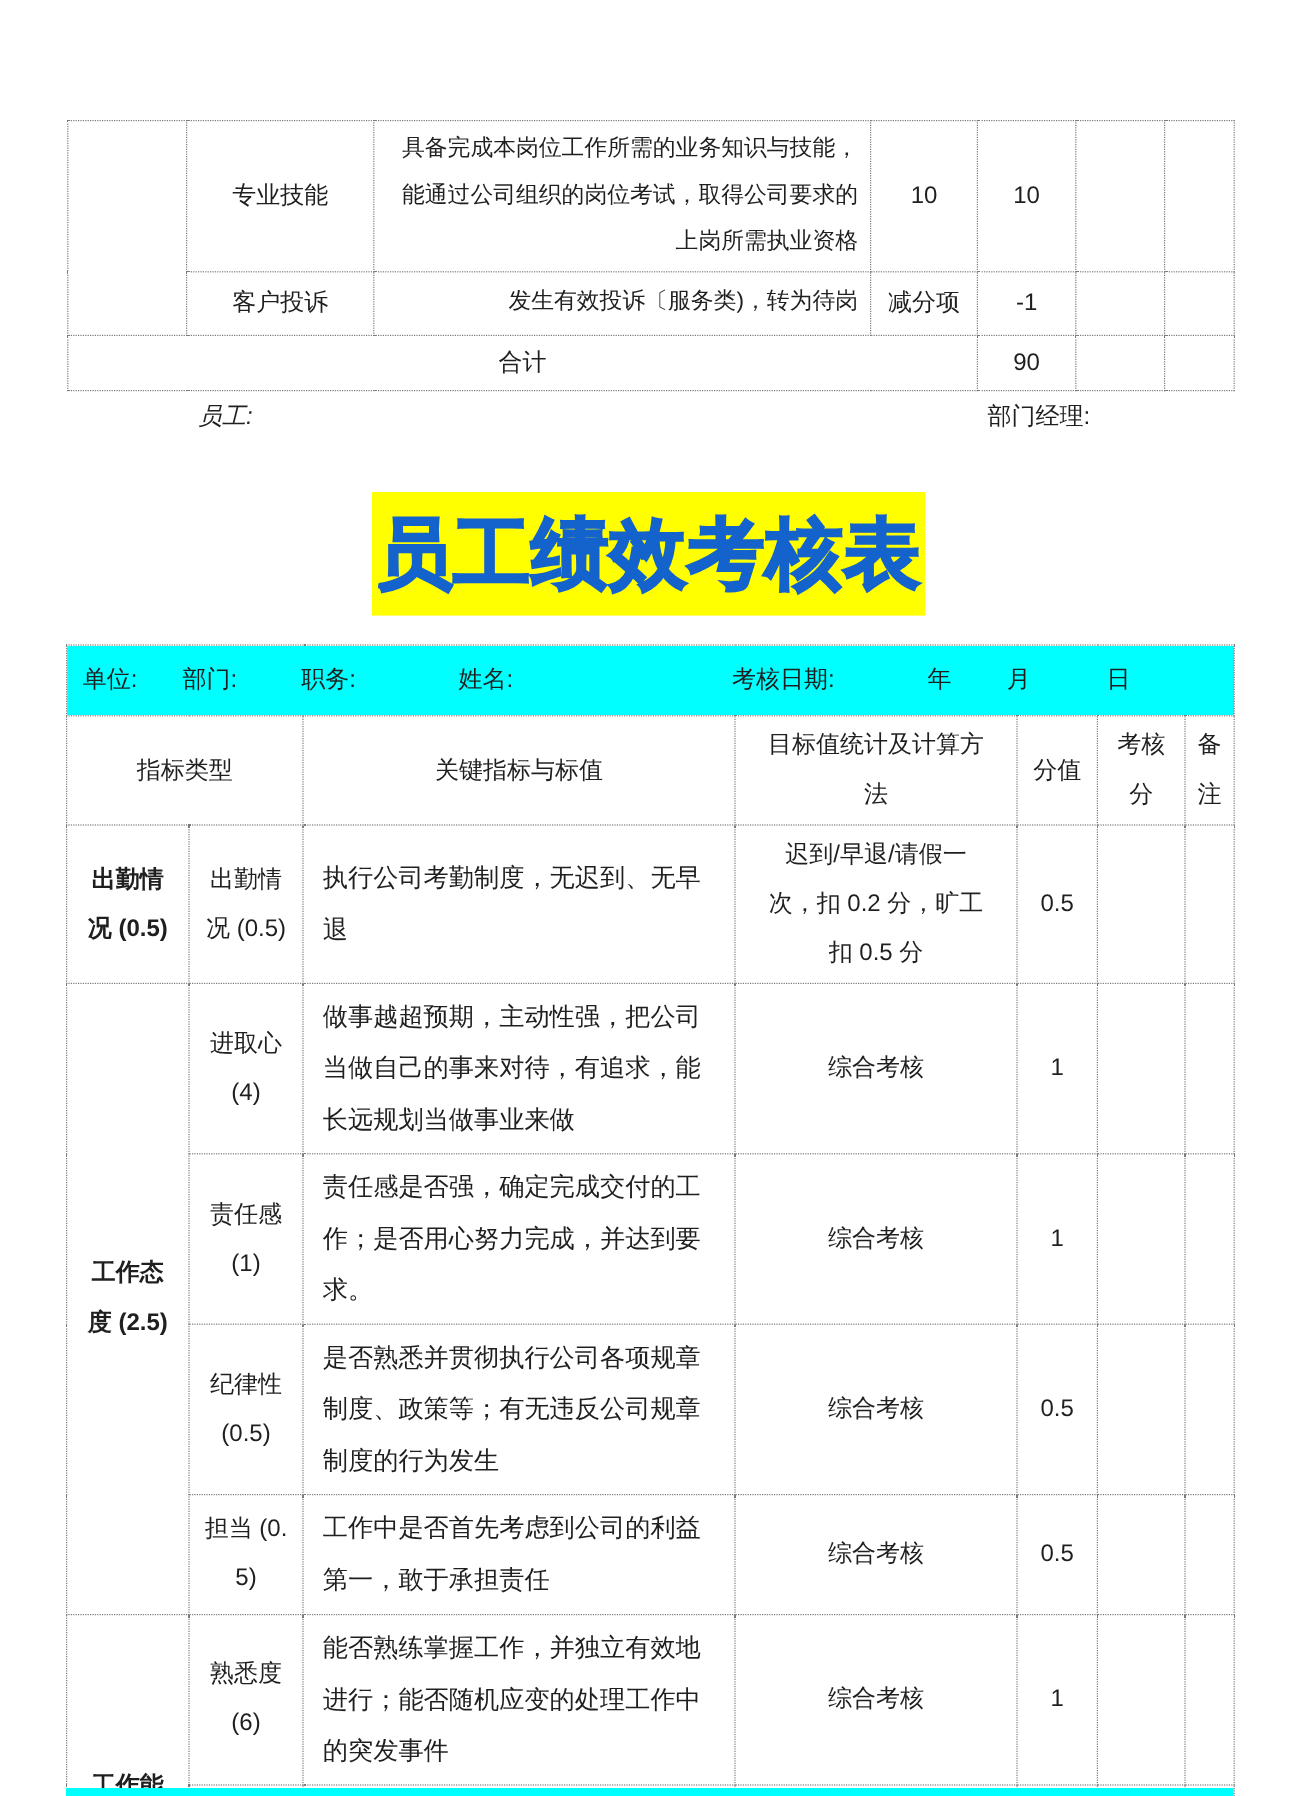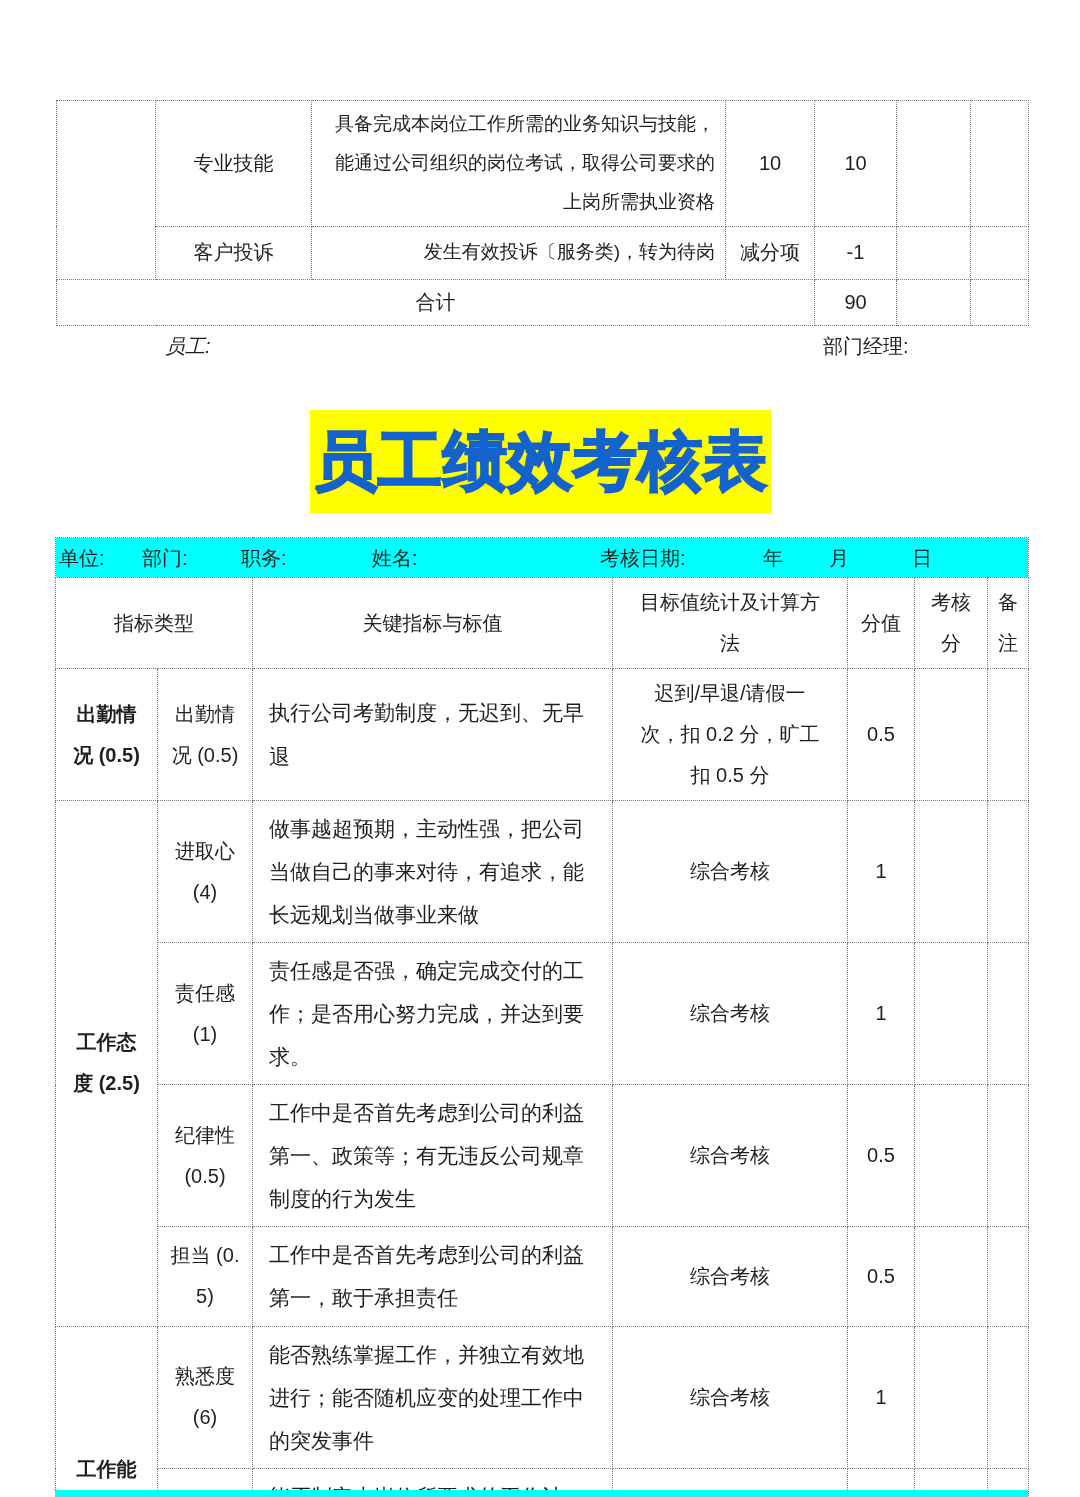--- a/index.html
+++ b/index.html
@@ -15,21 +15,21 @@
   .sig{position:absolute;top:333px;font-size:20px;}
   .sig-emp{left:165px;font-style:italic;}
   .sig-mgr{left:823px;}
   
   .title-band{position:absolute;left:310px;top:410px;width:461px;height:103px;
       display:flex;align-items:center;justify-content:center;}
   .title-text{font-size:64px;font-weight:bold;letter-spacing:1px;
       -webkit-text-stroke:2.2px currentColor;white-space:nowrap;font-family:Liberation Serif, serif;}
   
   .main-table{position:absolute;left:55px;top:537px;width:973px;}
-  .info-cell{padding:0;}
+  .info-cell{padding:10px;}
   .info-inner{position:relative;width:100%;height:38px;}
   .info-inner span{position:absolute;top:50%;transform:translateY(-50%);
       font-size:20px;white-space:nowrap;}
   .c-group{font-weight:bold;padding:0 12px;}
   .c-item{padding:0 8px;}
   .c-desc{text-align:left;padding:6px 16px;font-size:21px;}
   .c-method{padding:4px 24px;}
   .c-note-h{padding:0 8px;}
   .c-assess-h{padding:0 9px;}
   .bottom-strip{position:absolute;left:55px;top:1490px;width:973px;height:7px;}
@@ -141,21 +141,21 @@
     <tr style="height:115px">
       <td class="c-item">责任感 (1)</td>
       <td class="c-desc">责任感是否强，确定完成交付的工作；是否用心努力完成，并达到要求。</td>
       <td class="c-method">综合考核</td>
       <td>1</td>
       <td></td>
       <td></td>
     </tr>
     <tr style="height:105px">
       <td class="c-item">纪律性 (0.5)</td>
-      <td class="c-desc">工作中是否首先考虑到公司的利益第一、政策等；有无违反公司规章制度的行为发生</td>
+      <td class="c-desc">是否熟悉并贯彻执行公司各项规章制度、政策等；有无违反公司规章制度的行为发生</td>
       <td class="c-method">综合考核</td>
       <td>0.5</td>
       <td></td>
       <td></td>
     </tr>
     <tr style="height:75px">
       <td class="c-item">担当 (0.5)</td>
       <td class="c-desc">工作中是否首先考虑到公司的利益第一，敢于承担责任</td>
       <td class="c-method">综合考核</td>
       <td>0.5</td>

